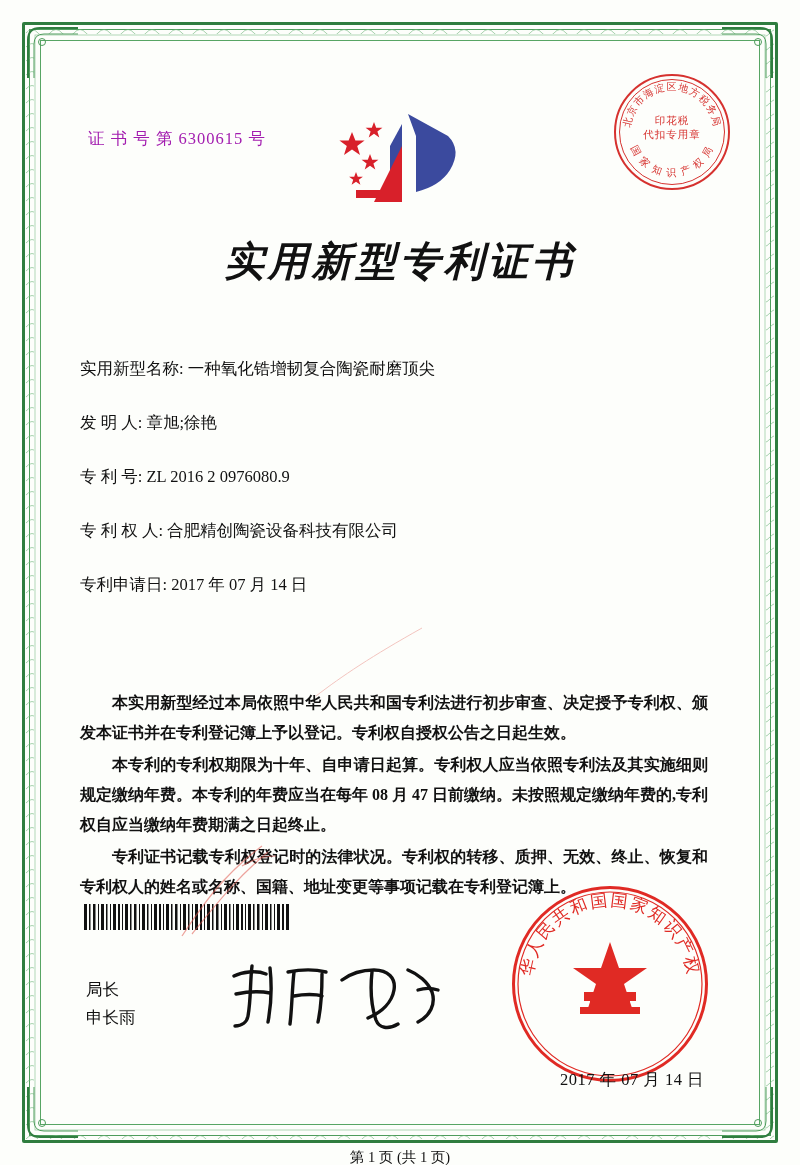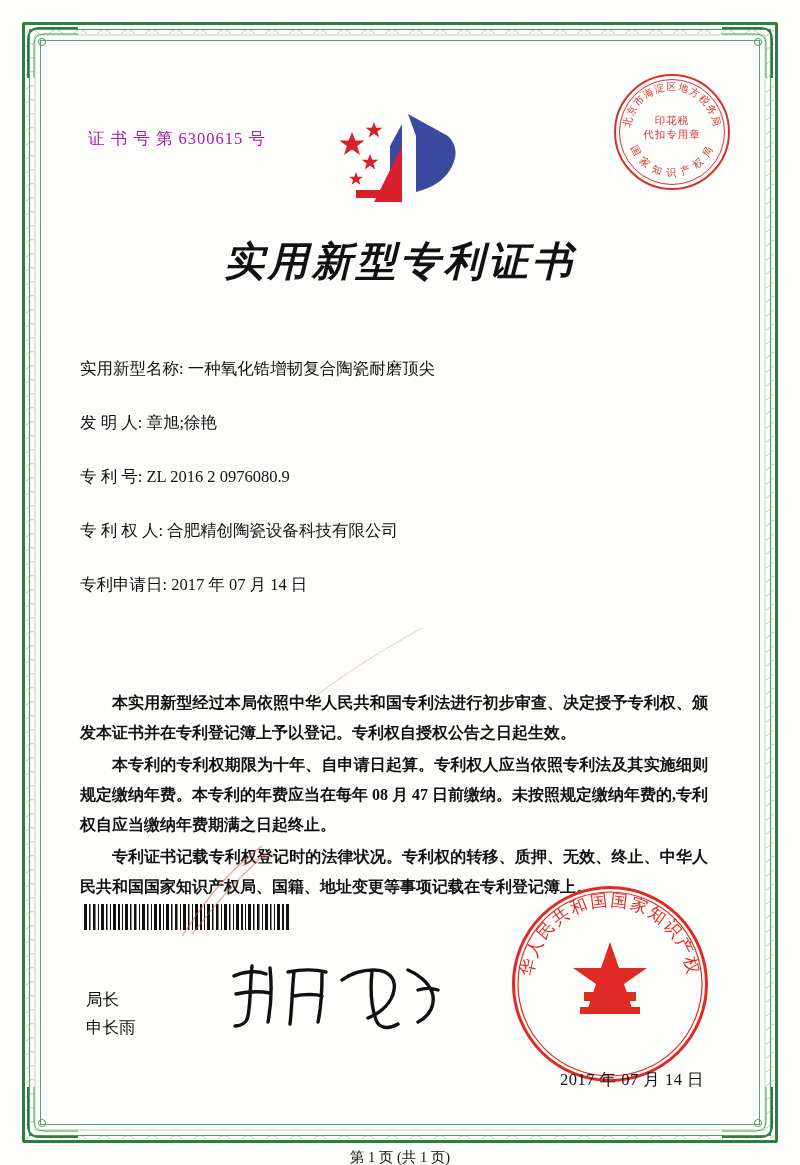--- a/index.html
+++ b/index.html
@@ -191,21 +191,20 @@
   }
 
   
   .sig-label {
     position: absolute;
     left: 24px;
     top: 920px;
     font-size: 16.5px;
     line-height: 28px;
     color: #111;
-    margin-top: 10px;
   }
   .signature {
     position: absolute;
     left: 160px;
     top: 900px;
     width: 230px;
     height: 78px;
   }
 
   
@@ -357,21 +356,21 @@
       </div>
       <div class="field">
         <span class="lbl">专利申请日:</span>
         <span class="val">2017 年 07 月 14 日</span>
       </div>
     </div>
 
     <div class="paras">
       <p class="para">本实用新型经过本局依照中华人民共和国专利法进行初步审查、决定授予专利权、颁发本证书并在专利登记簿上予以登记。专利权自授权公告之日起生效。</p>
       <p class="para">本专利的专利权期限为十年、自申请日起算。专利权人应当依照专利法及其实施细则规定缴纳年费。本专利的年费应当在每年 08 月 47 日前缴纳。未按照规定缴纳年费的,专利权自应当缴纳年费期满之日起终止。</p>
-      <p class="para">专利证书记载专利权登记时的法律状况。专利权的转移、质押、无效、终止、中华人民共和国国家知识产权局、国籍、地址变更等事项记载在专利登记簿上。</p>
+      <p class="para">专利证书记载专利权登记时的法律状况。专利权的转移、质押、无效、终止、恢复和专利权人的姓名或名称、国籍、地址变更等事项记载在专利登记簿上。</p>
     </div>
 
     <svg class="barcode" viewBox="0 0 205 26" preserveAspectRatio="none">
       <g fill="#111">
         <rect x="0" y="0" width="3" height="26"></rect>
           <rect x="5" y="0" width="1.5" height="26"></rect>
         <rect x="9" y="0" width="2.5" height="26"></rect>
           <rect x="14" y="0" width="1" height="26"></rect>
         <rect x="17" y="0" width="3" height="26"></rect>
           <rect x="22" y="0" width="1.5" height="26"></rect>

